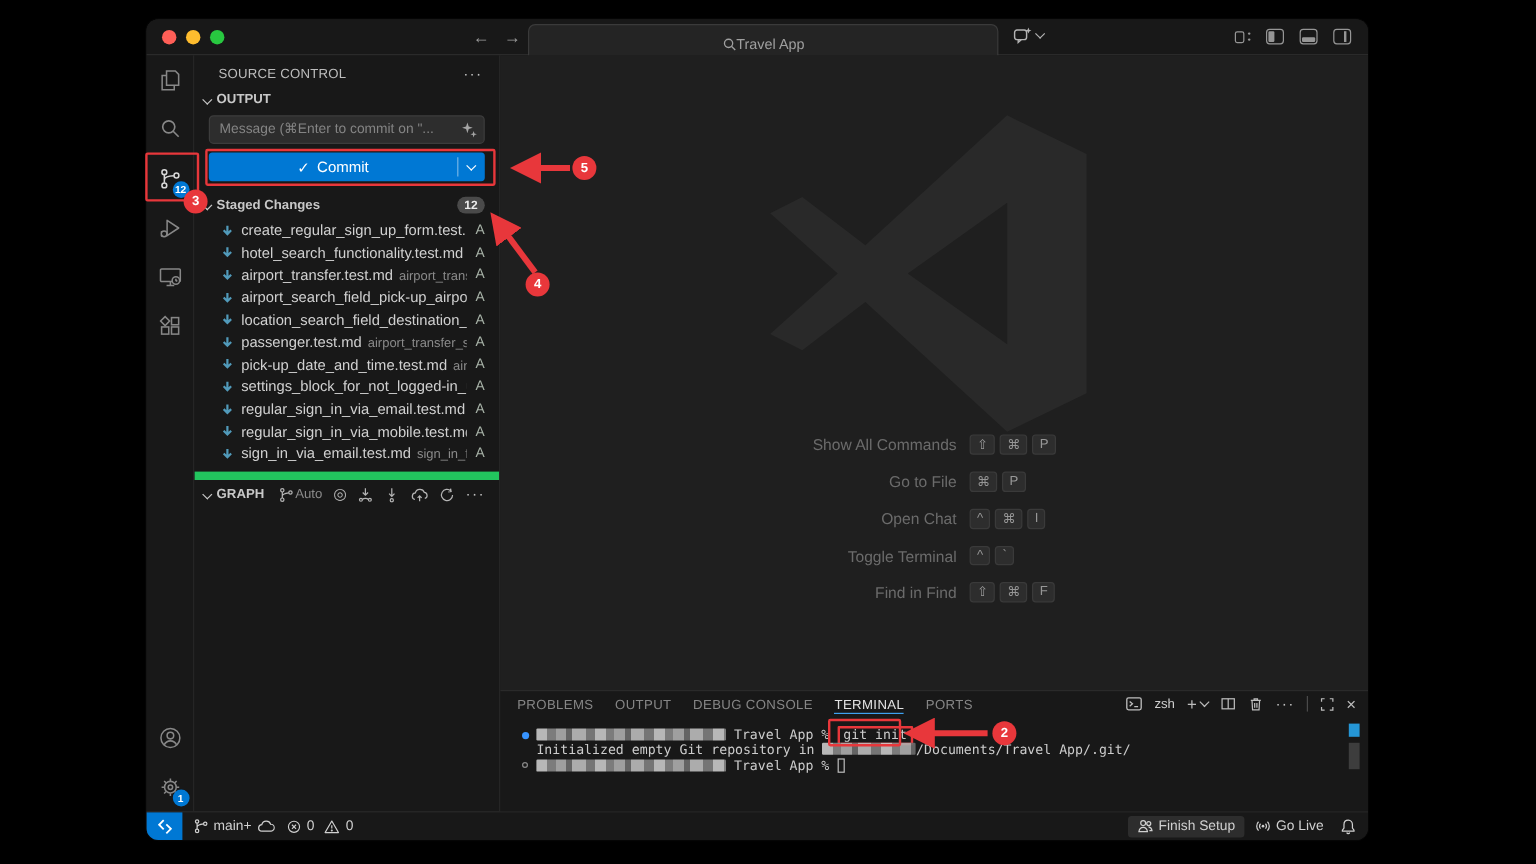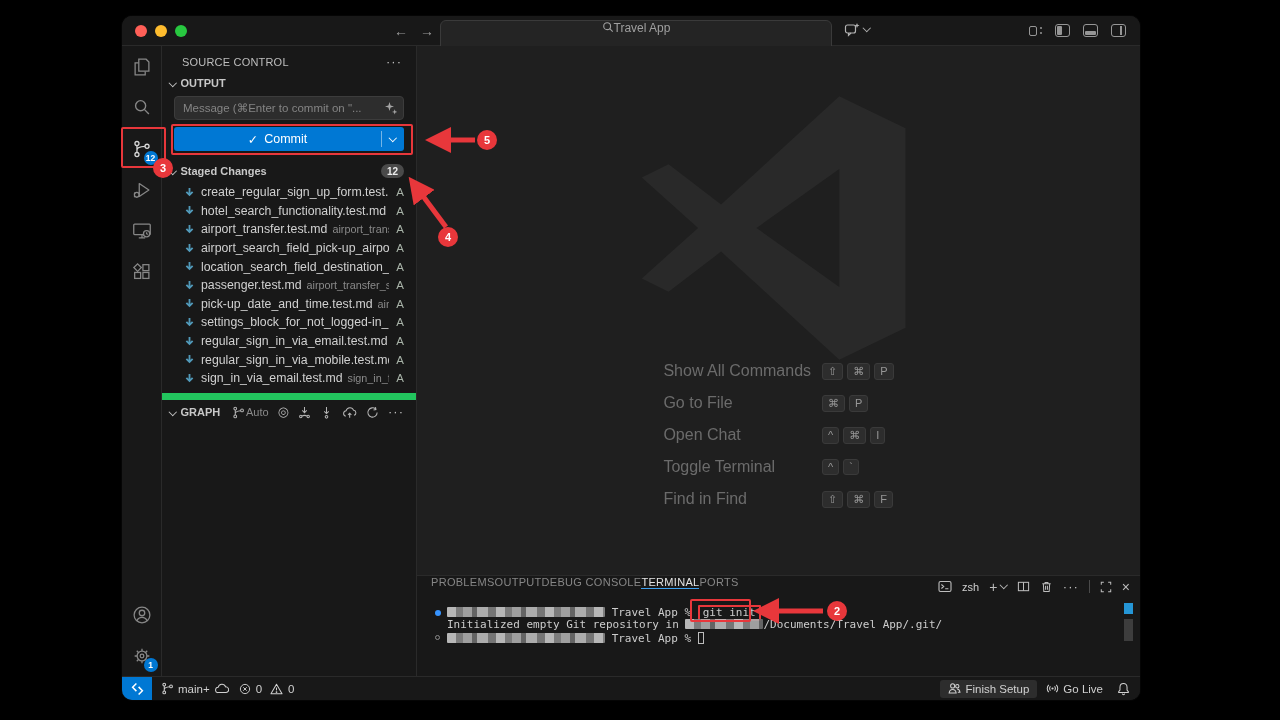--- a/index.html
+++ b/index.html
@@ -12,21 +12,21 @@
             background:#1f1f1f; border-radius:10px; overflow:hidden;
             display:flex; flex-direction:column; box-shadow:0 0 0 1px #050505; }
 
   
   .titlebar { height:30px; background:#181818; border-bottom:1px solid #2a2a2a; position:relative; flex:none; }
   .traffic { position:absolute; left:13px; top:9px; display:flex; gap:8px; }
   .light { width:12px; height:12px; border-radius:50%; }
   .nav { position:absolute; left:272px; top:0; height:30px; display:flex; align-items:center; gap:12px;
          color:#9d9d9d; font-size:14px; }
   .command-center { position:absolute; left:318px; top:4px; width:392px; height:34px; background:#242424;
-         border:1px solid #3a3a3a; border-radius:6px; display:flex; justify-content:center;
+         border:1px solid #3a3a3a; border-radius:6px; display:flex; align-items:center; justify-content:center;
          color:#9f9f9f; font-size:12px; }
   .copilot { position:absolute; left:722px; top:6px; display:flex; align-items:center; gap:4px; color:#b3b3b3; }
   .tb-right { position:absolute; right:14px; top:8px; display:flex; gap:13px; align-items:center; }
   .layout-ico { width:15px; height:13px; border:1.2px solid #969696; border-radius:3px; position:relative; }
   .layout-ico.fill-left::before  { content:""; position:absolute; left:1px; top:1px; bottom:1px; width:4.5px; background:#969696; border-radius:1px; }
   .layout-ico.fill-bottom::before{ content:""; position:absolute; left:1px; right:1px; bottom:1px; height:4px; background:#969696; border-radius:1px; }
   .layout-ico.line-right::before { content:""; position:absolute; right:3.5px; top:1px; bottom:1px; width:1.2px; background:#969696; }
   .custom-layout { display:flex; align-items:center; gap:2.5px; }
   .custom-layout .sq { width:8px; height:10px; border:1.2px solid #969696; border-radius:2px; }
   .custom-layout .dots { display:flex; flex-direction:column; gap:2.5px; }
@@ -84,28 +84,28 @@
   .target-glyph { font-size:13px; line-height:10px; }
   .graph-empty { padding:12px 18px 0 20px; font-size:12.5px; line-height:1.5; color:#d0d0d0; font-weight:normal; }
 
   
   .main { flex:1; display:flex; flex-direction:column; min-width:0; }
   .editor { height:529px; position:relative; background:#1f1f1f; flex:none; }
   .watermark { position:absolute; left:50%; top:48px; transform:translateX(-52%); color:#292929; }
   .shortcuts { position:absolute; left:0; right:0; top:316px; display:grid;
                grid-template-columns:max-content max-content; justify-content:center;
                column-gap:11px; row-gap:14px; align-items:center; }
-  .sc-label { color:#6b6b6b; font-size:16px; }
+  .sc-label { color:#6b6b6b; font-size:13px; text-align:right; }
   .sc-keys { display:flex; gap:4px; }
   .key { background:#2d2d2d; border:1px solid #3a3a3a; color:#979797; font-size:11px; border-radius:3px;
          padding:1px 5px; min-width:11px; text-align:center; font-family:"Liberation Sans",sans-serif; }
 
   
   .panel { flex:1; background:#181818; border-top:1px solid #2a2a2a; position:relative; }
-  .panel-tabs { display:flex; align-items:flex-start; height:25px; padding-left:14px; }
+  .panel-tabs { display:flex; align-items:center; height:25px; padding-left:14px; gap:18px; }
   .ptab { font-size:11px; color:#868686; letter-spacing:.3px; display:flex; align-items:center;
           border-bottom:1.5px solid transparent; cursor:pointer; }
   .ptab.active { color:#e4e4e4; border-bottom-color:#3ea1f0; }
   .panel-controls { position:absolute; right:10px; top:4px; display:flex; gap:10px; align-items:center; color:#bdbdbd; }
   .pc-sep { width:1px; height:13px; background:#4a4a4a; }
   .zsh-lbl { font-size:11px; color:#cfcfcf; }
   .plus-glyph { font-size:14px; line-height:12px; }
   .close-glyph { font-size:14px; line-height:12px; }
 
   .term { position:absolute; left:30px; top:31px; right:26px; font-family:"DejaVu Sans Mono",monospace;

